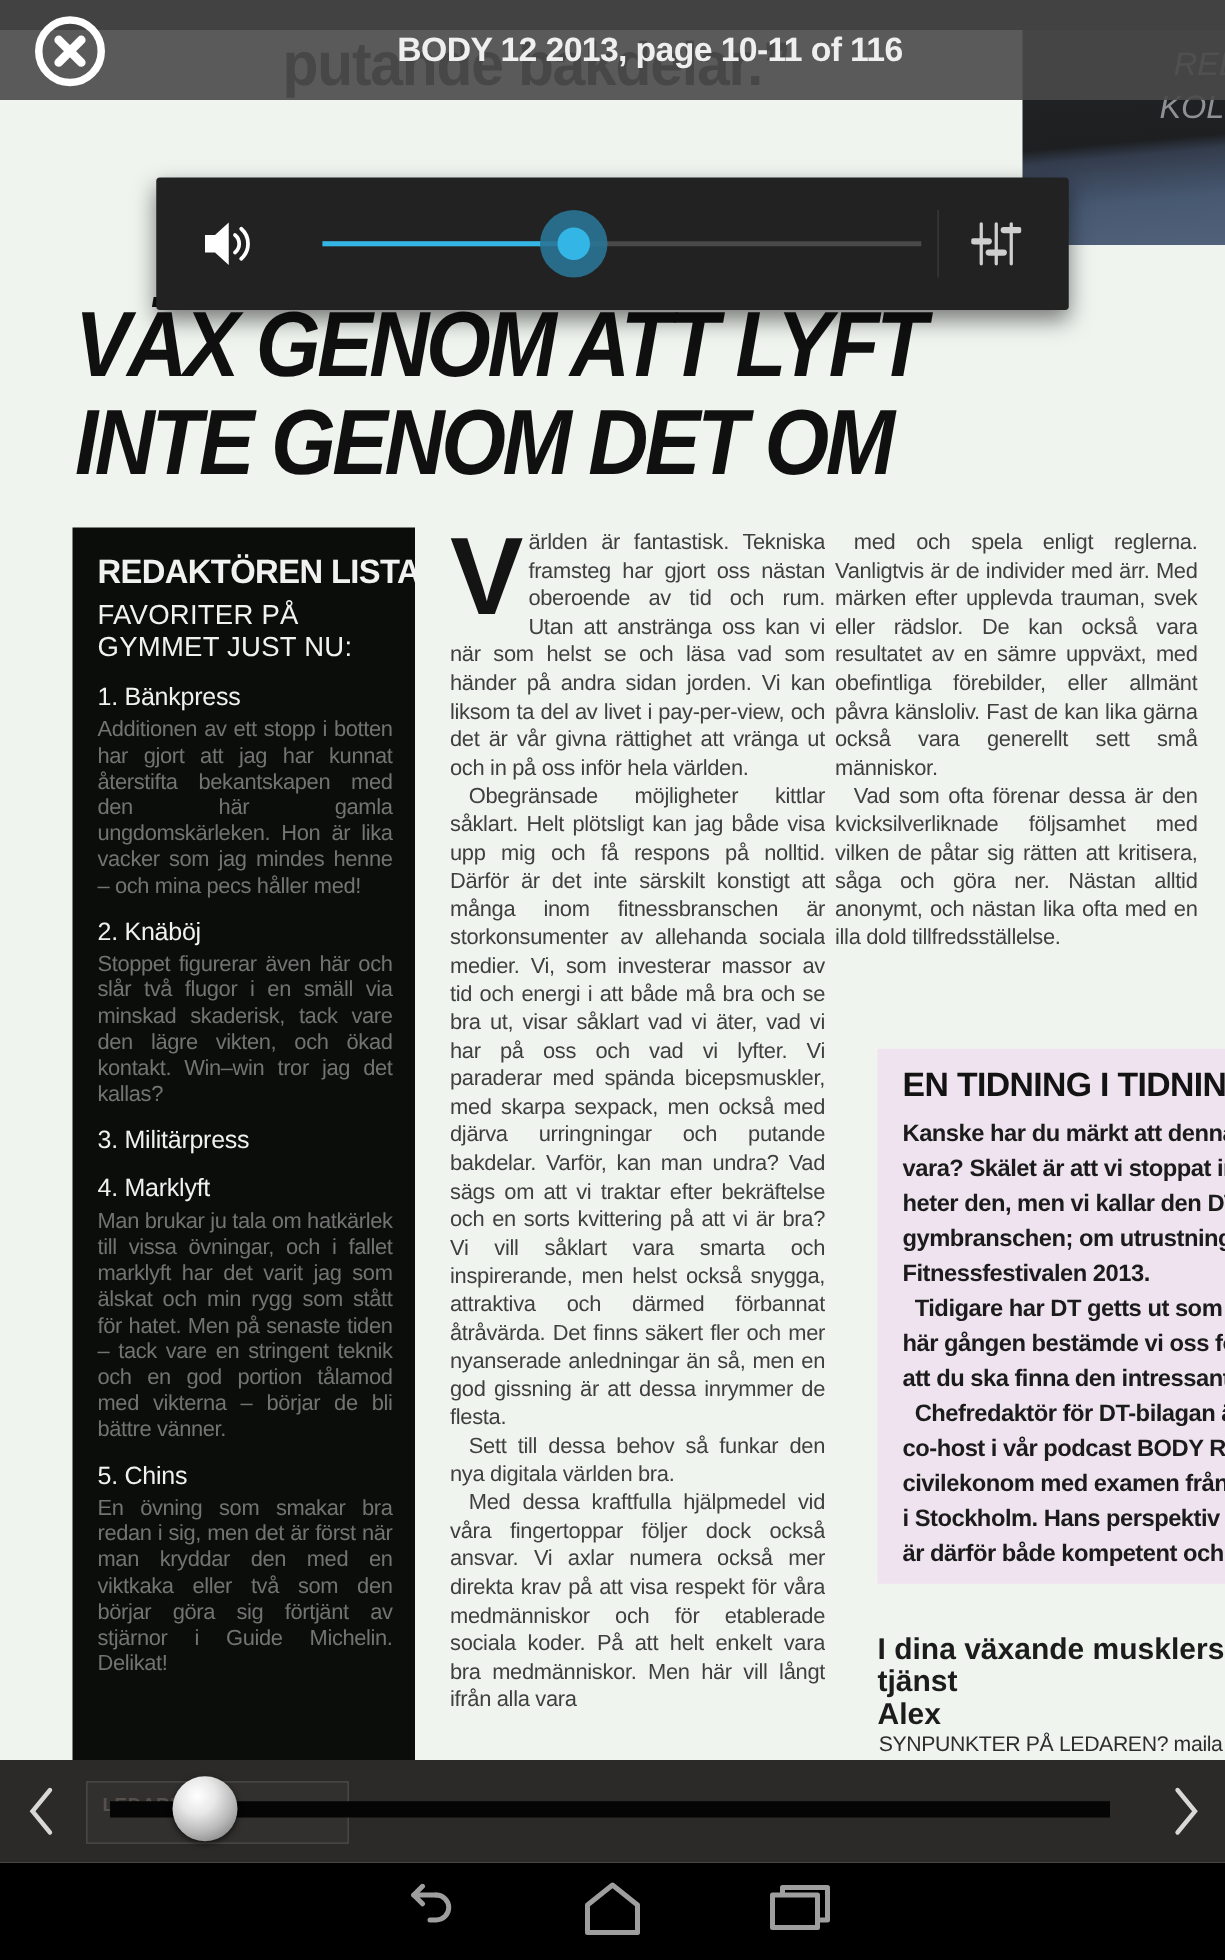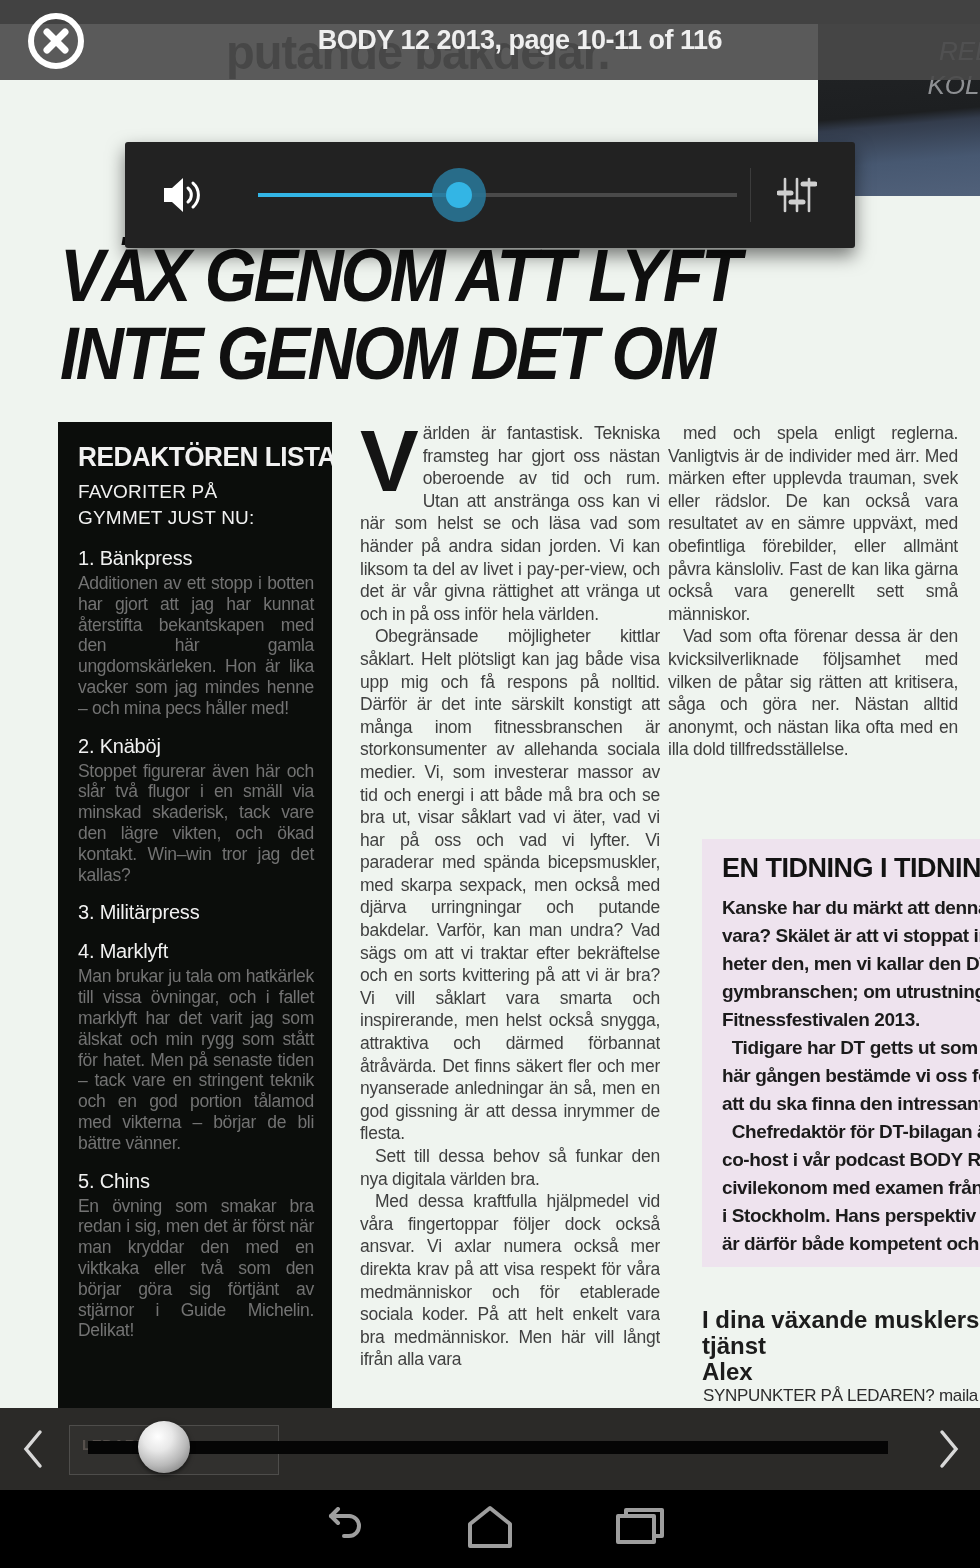--- a/index.html
+++ b/index.html
@@ -34,21 +34,21 @@
     white-space:nowrap;
   }
 
   
   .editor-box {
     left:58px; top:398px; width:274px; height:987px;
     background:#0b0d0b; color:#f1f1f1; padding:20px 18px 0 20px; overflow:hidden;
   }
   .editor-title { font-size:27px; font-weight:900; letter-spacing:-.5px;
     transform:scaleX(.97); transform-origin:left; white-space:nowrap; }
-  .editor-sub { font-size:19px; line-height:26px; margin-top:6px; letter-spacing:.2px; }
+  .editor-sub { font-size:22px; line-height:26px; margin-top:6px; letter-spacing:.2px; }
   .editor-item { margin-top:16px; }
   .editor-item h3 { font-size:20px; font-weight:400; margin-bottom:3px; letter-spacing:-.2px; }
   .editor-item p { font-size:17.5px; line-height:20.8px; text-align:justify;
     letter-spacing:-.3px; color:#737373; }
 
   
   .col { font-size:17.5px; line-height:22.6px; color:#3f3f3f;
     text-align:justify; letter-spacing:-.25px; }
   .col p.ind { text-indent:15px; }
   .col-mid { left:360px; top:398px; width:300px; height:1000px; overflow:hidden; }

